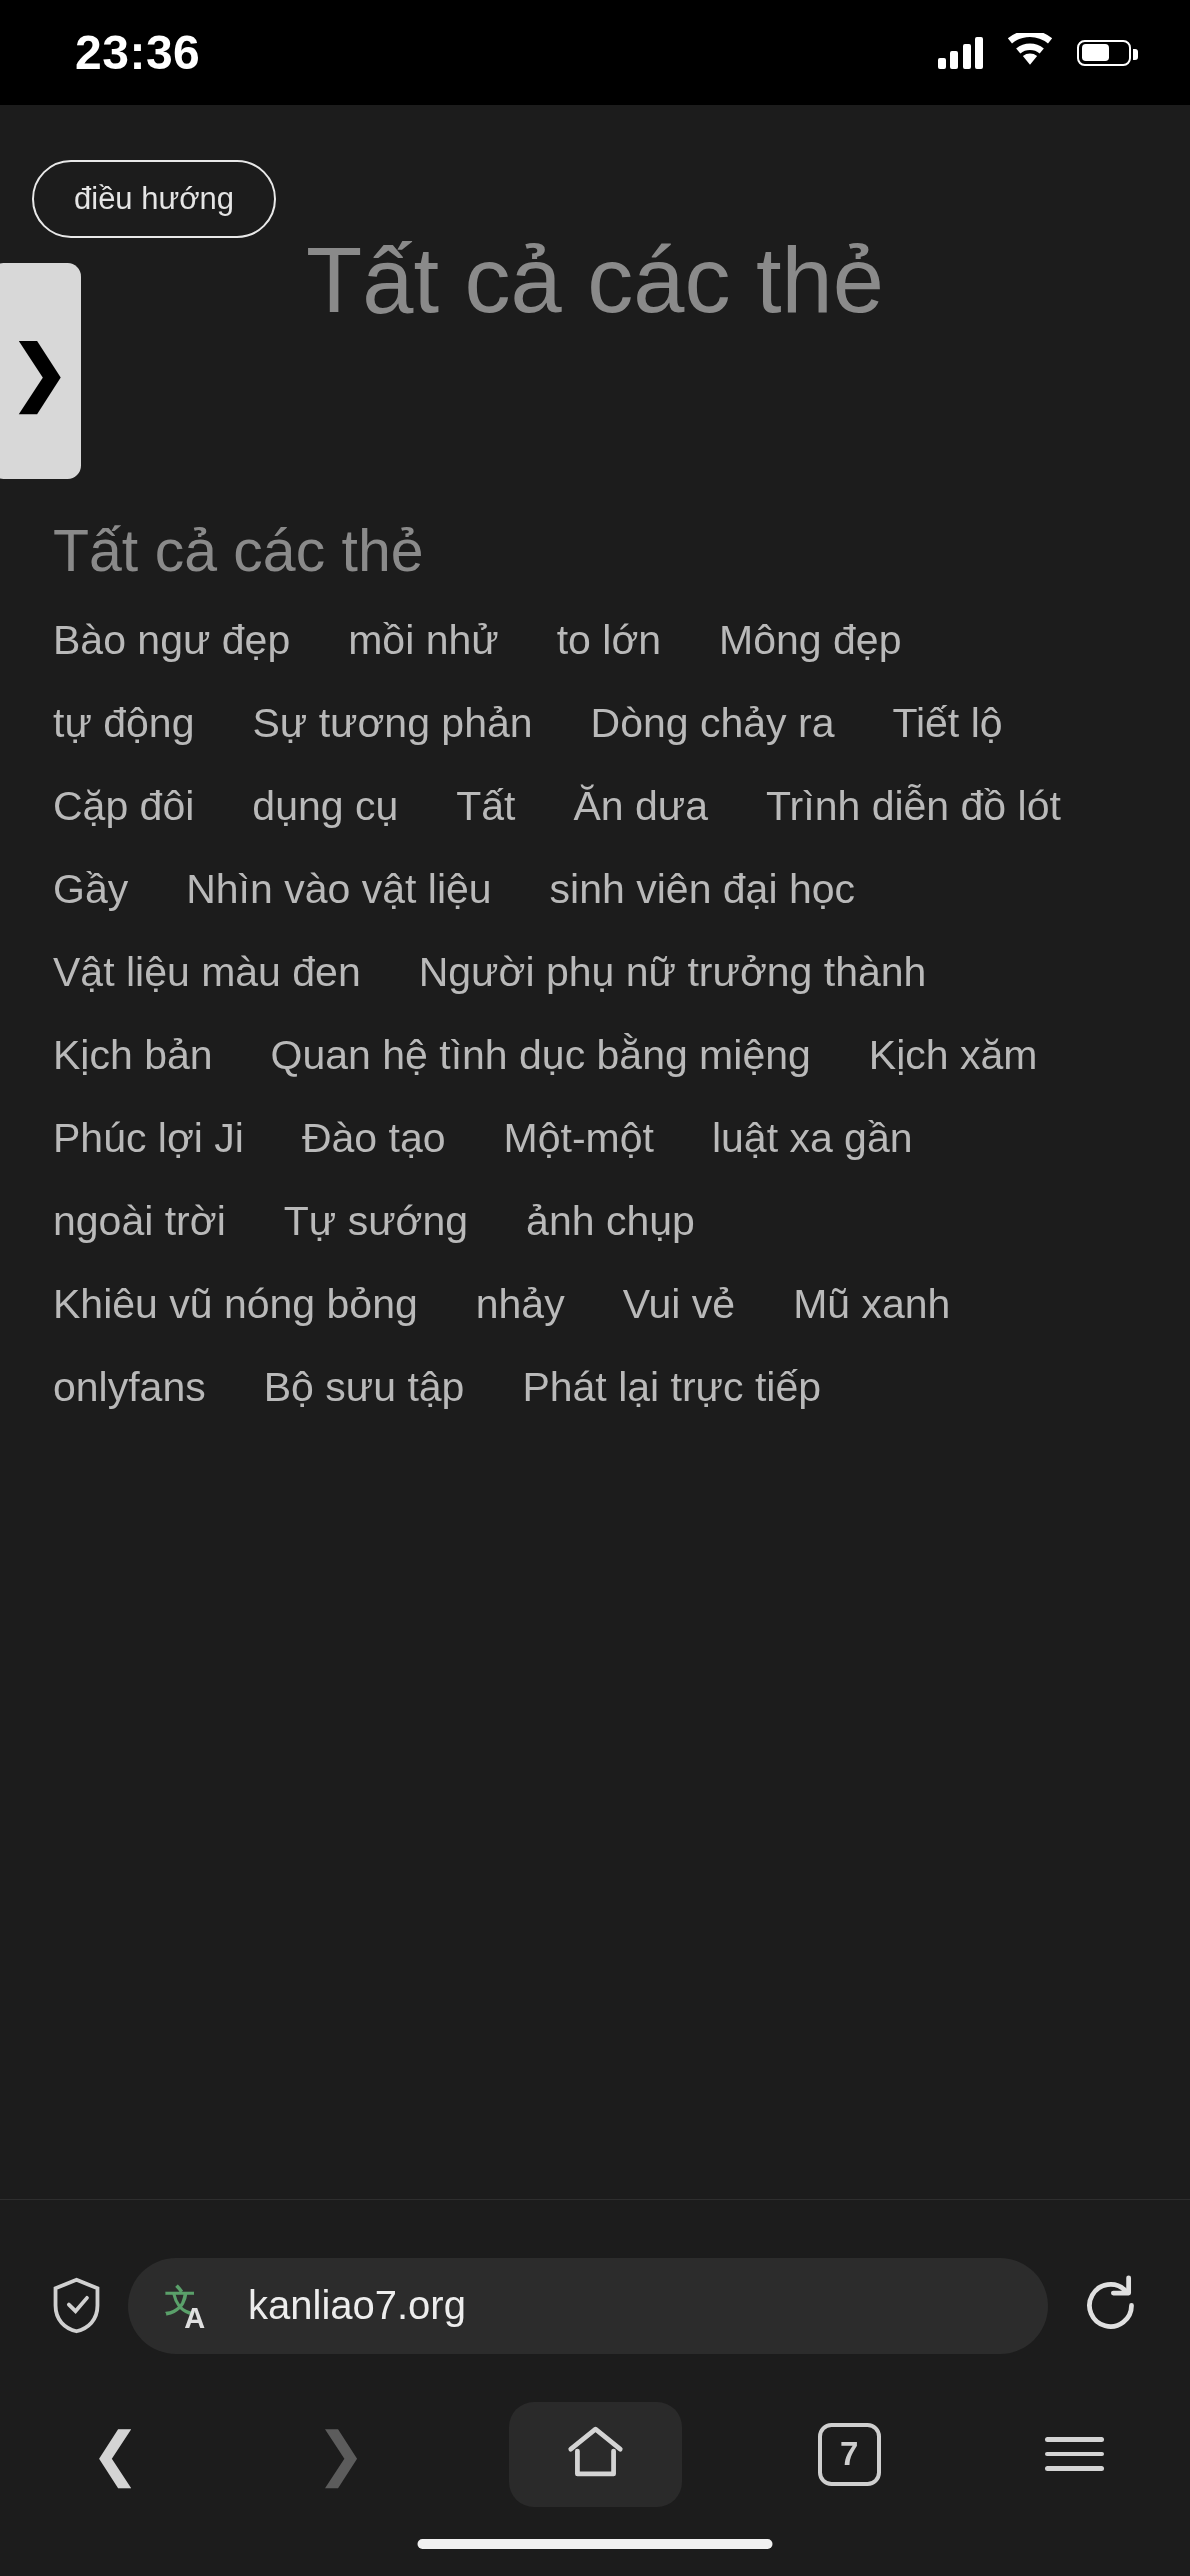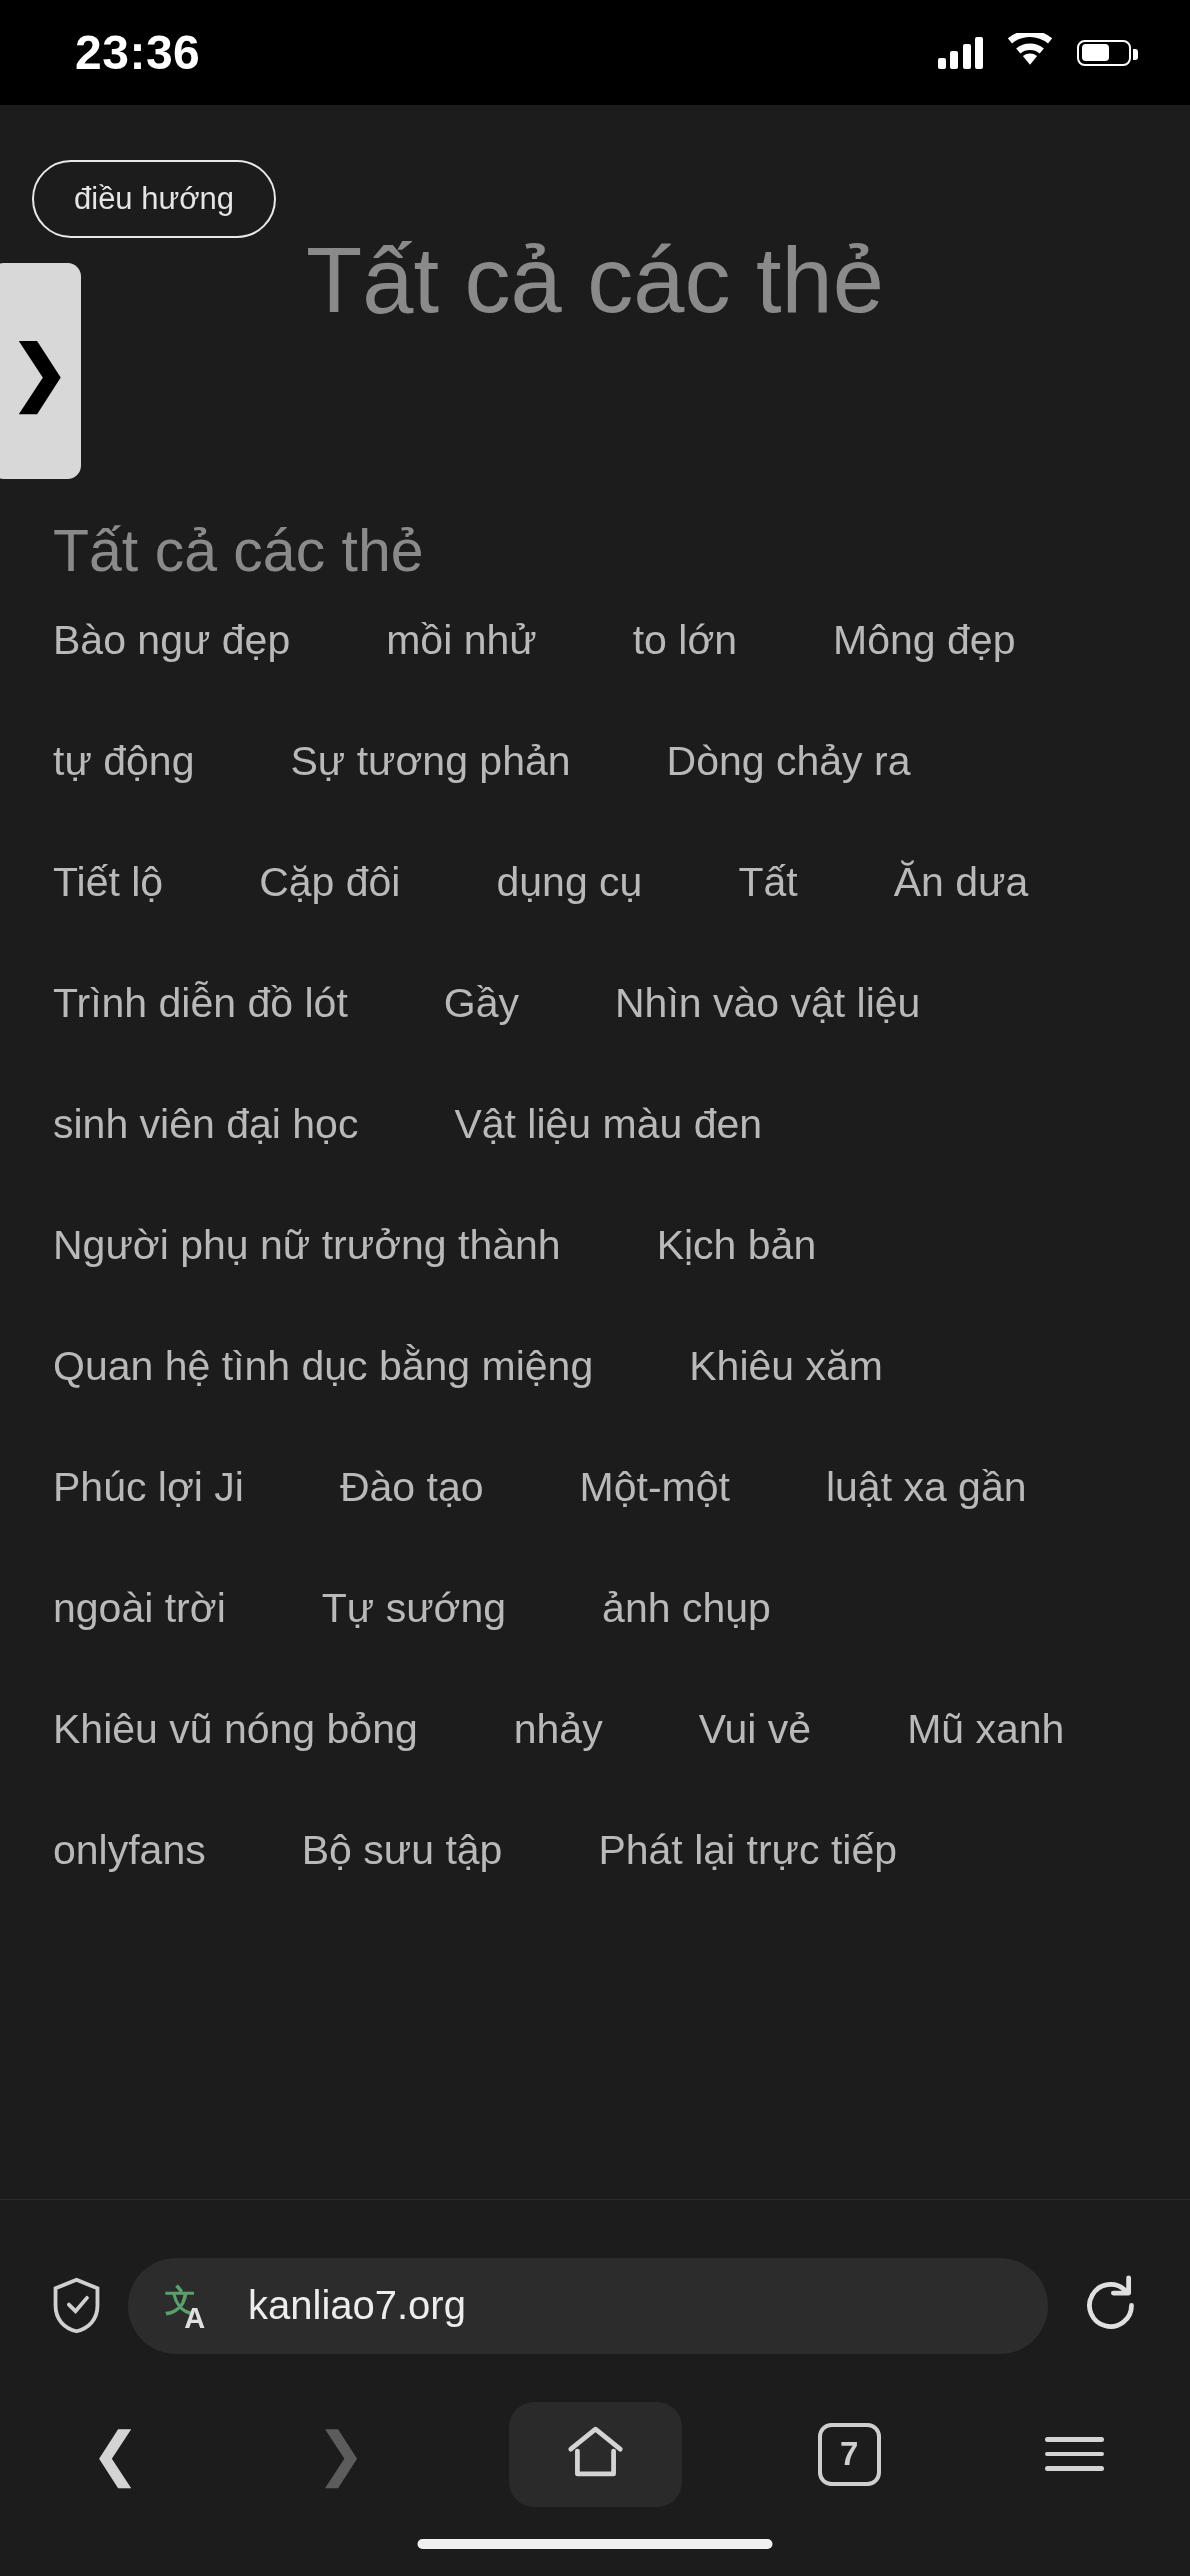--- a/index.html
+++ b/index.html
@@ -80,21 +80,21 @@
   }
   .drawer-handle .chev {
     color:#000; font-size:71px; font-weight:700; line-height:1;
     margin-left:7.7px;
   }
 
   
   .tags {
     position:absolute; top:494px; left:53px; width:1088px;
     display:flex; flex-wrap:wrap;
-    column-gap:0; row-gap:0;gap:38px;
+    column-gap:0; row-gap:0;
   }
   .tag {
     color:#b9b9b9; font-size:41px; line-height:1;
     padding:21px 31px 21px 0;
     margin-right:27px;
     white-space:nowrap;
   }
 
   
   .browser-bar {
@@ -204,21 +204,21 @@
       <a class="tag">Tất</a>
       <a class="tag">Ăn dưa</a>
       <a class="tag">Trình diễn đồ lót</a>
       <a class="tag">Gầy</a>
       <a class="tag">Nhìn vào vật liệu</a>
       <a class="tag">sinh viên đại học</a>
       <a class="tag">Vật liệu màu đen</a>
       <a class="tag">Người phụ nữ trưởng thành</a>
       <a class="tag">Kịch bản</a>
       <a class="tag">Quan hệ tình dục bằng miệng</a>
-      <a class="tag">Khiêu xăm</a>
+      <a class="tag">Kịch xăm</a>
       <a class="tag">Phúc lợi Ji</a>
       <a class="tag">Đào tạo</a>
       <a class="tag">Một-một</a>
       <a class="tag">luật xa gần</a>
       <a class="tag">ngoài trời</a>
       <a class="tag">Tự sướng</a>
       <a class="tag">ảnh chụp</a>
       <a class="tag">Khiêu vũ nóng bỏng</a>
       <a class="tag">nhảy</a>
       <a class="tag">Vui vẻ</a>

